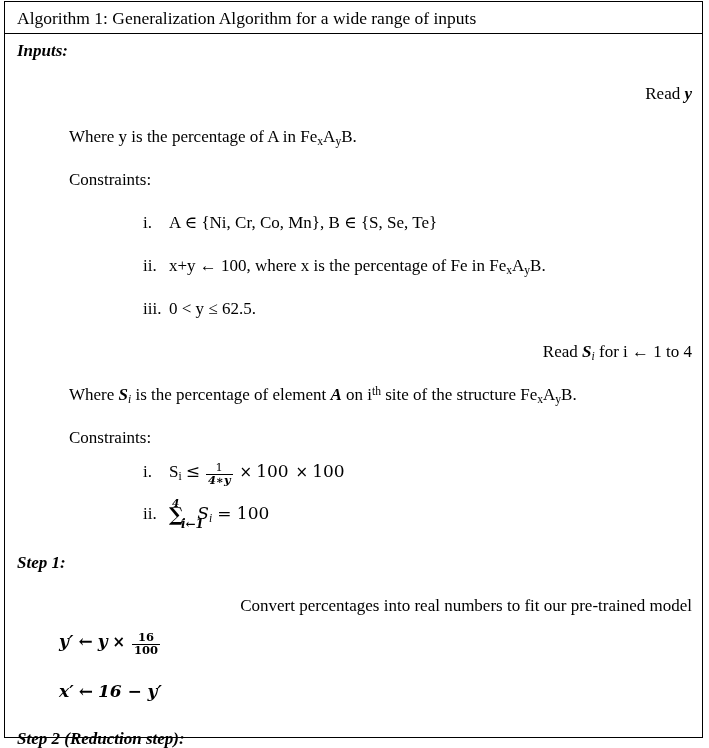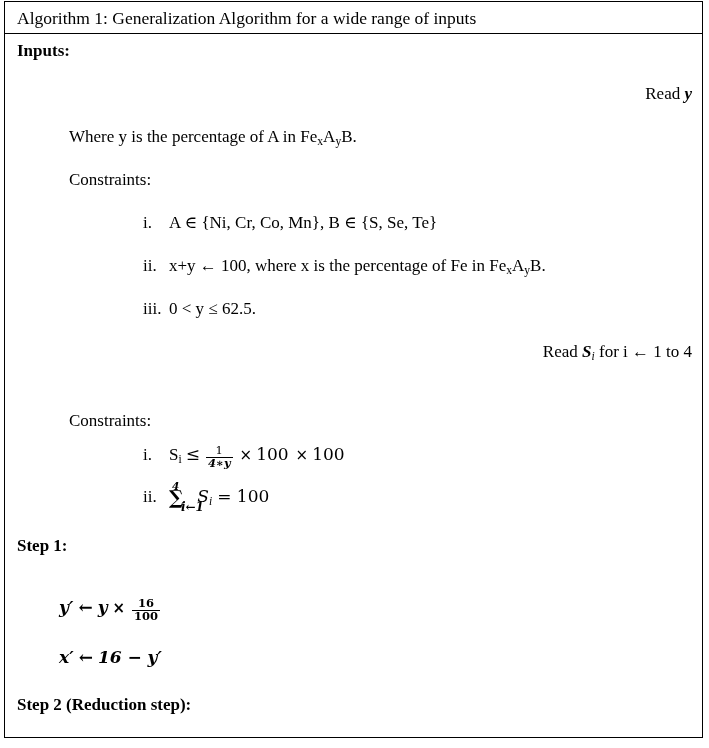--- a/index.html
+++ b/index.html
@@ -49,21 +49,21 @@
     padding: 0;
   }
 
   
   .ind0 { padding-left: 2px; }
   .ind1 { padding-left: 24px; text-align: right; }
   .ind2 { padding-left: 54px; }
   .ind3 { padding-left: 128px; }
   .ind-eq1 { padding-left: 44px; font-weight: bold; }
 
-  .b { font-weight: bold; }
+  .b { font-weight: bold; font-style: italic; }
   .bi { font-weight: bold; font-style: italic; }
 
   
   .gap-line { height: 26px; }
   .gap-lg   { height: 30px; }
 
   sub {
     font-size: 0.68em;
     vertical-align: -0.25em;
     line-height: 0;
@@ -193,20 +193,23 @@
     <div class="line ind3">
       <span class="rom">iii.</span><span>0 &lt; y ≤ 62.5.</span>
     </div>
     <div class="gap-line"></div>
 
     <div class="line ind1">
       <span>Read </span><span class="bi">S</span><sub class="subi">i</sub><span> for i ← 1 to 4</span>
     </div>
     <div class="gap-line"></div>
 
+    <div class="line ind2">
+      <span>Where </span><span class="bi">S</span><sub class="subi">i</sub><span> is the percentage of element </span><span class="bi">A</span><span> on i</span><sup>th</sup><span> site of the structure Fe</span><sub>x</sub><span>A</span><sub>y</sub><span>B.</span>
+    </div>
     <div class="gap-line"></div>
 
     <div class="line ind2">
       <span>Constraints:</span>
     </div>
     <div style="height:16px"></div>
 
     <div class="line ind3">
       <span class="rom">i.</span><span>S</span><sub>i</sub><span class="le" style="margin:0 4px">≤</span><span class="frac"><span class="num">1</span><span class="den it">4∗y</span></span><span class="times" style="margin-left:5px">×</span><span class="mathup" style="margin-left:4px">100</span><span class="times" style="margin-left:7px">×</span><span class="mathup" style="margin-left:4px">100</span>
     </div>
@@ -215,20 +218,23 @@
     <div class="line ind3">
       <span class="rom">ii.</span><span class="sum"><span>∑</span><span class="lim-top">4</span><span class="lim-bot">i←1</span></span><span class="math" style="margin-left:13px">S</span><sub class="subi">i</sub><span class="mathup" style="margin-left:5px">= 100</span>
     </div>
     <div class="gap-lg"></div>
 
     <div class="line ind0">
       <span class="b">Step 1:</span>
     </div>
     <div class="gap-line"></div>
 
+    <div class="line ind1">
+      <span>Convert percentages into real numbers to fit our pre-trained model</span>
+    </div>
     <div style="height:18px"></div>
 
     <div class="line ind-eq1">
       <span class="math">y′</span><span class="arrow" style="margin:0 5px">←</span><span class="math">y</span><span class="times" style="margin:0 5px">×</span><span class="frac"><span class="num">16</span><span class="den">100</span></span>
     </div>
     <div style="height:26px"></div>
 
     <div class="line ind-eq1">
       <span class="math">x′</span><span class="arrow" style="margin:0 5px">←</span><span class="math">16 − y′</span>
     </div>

